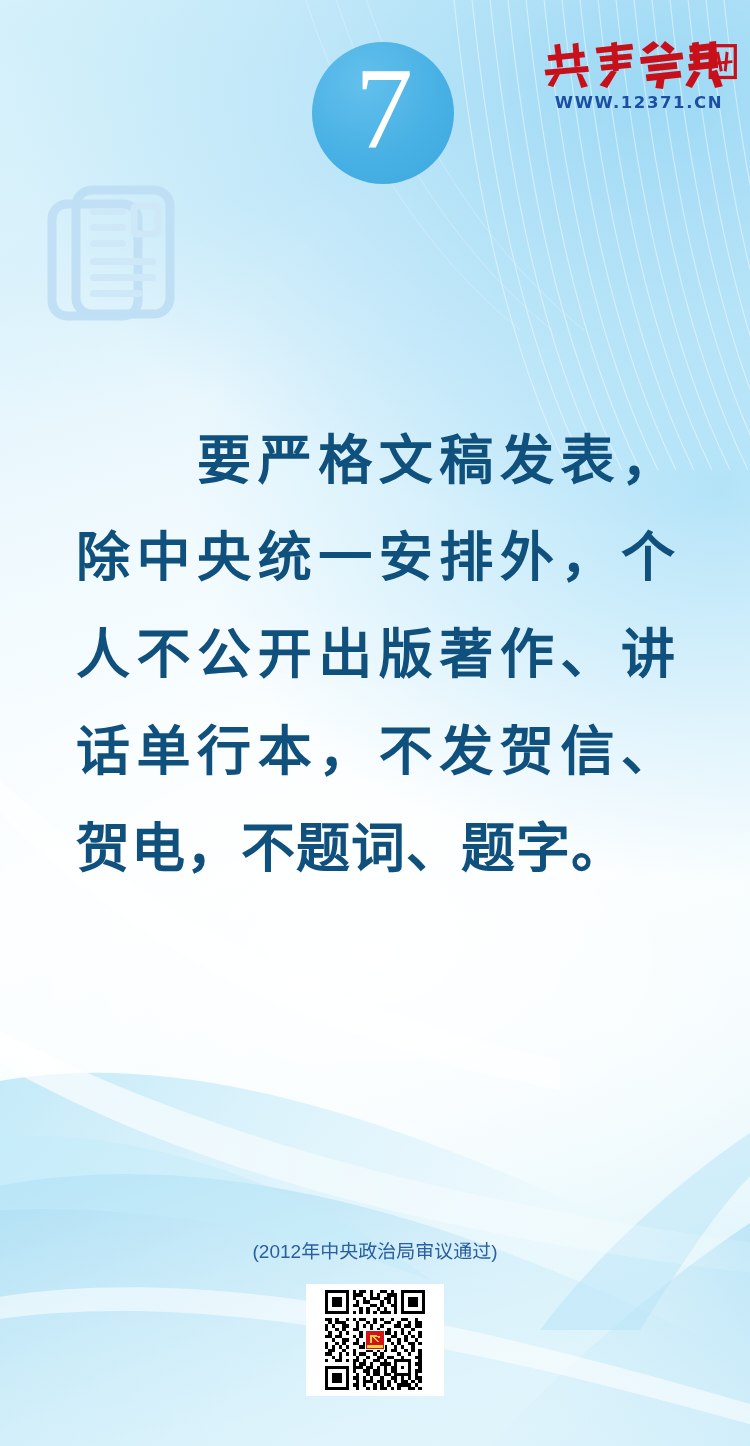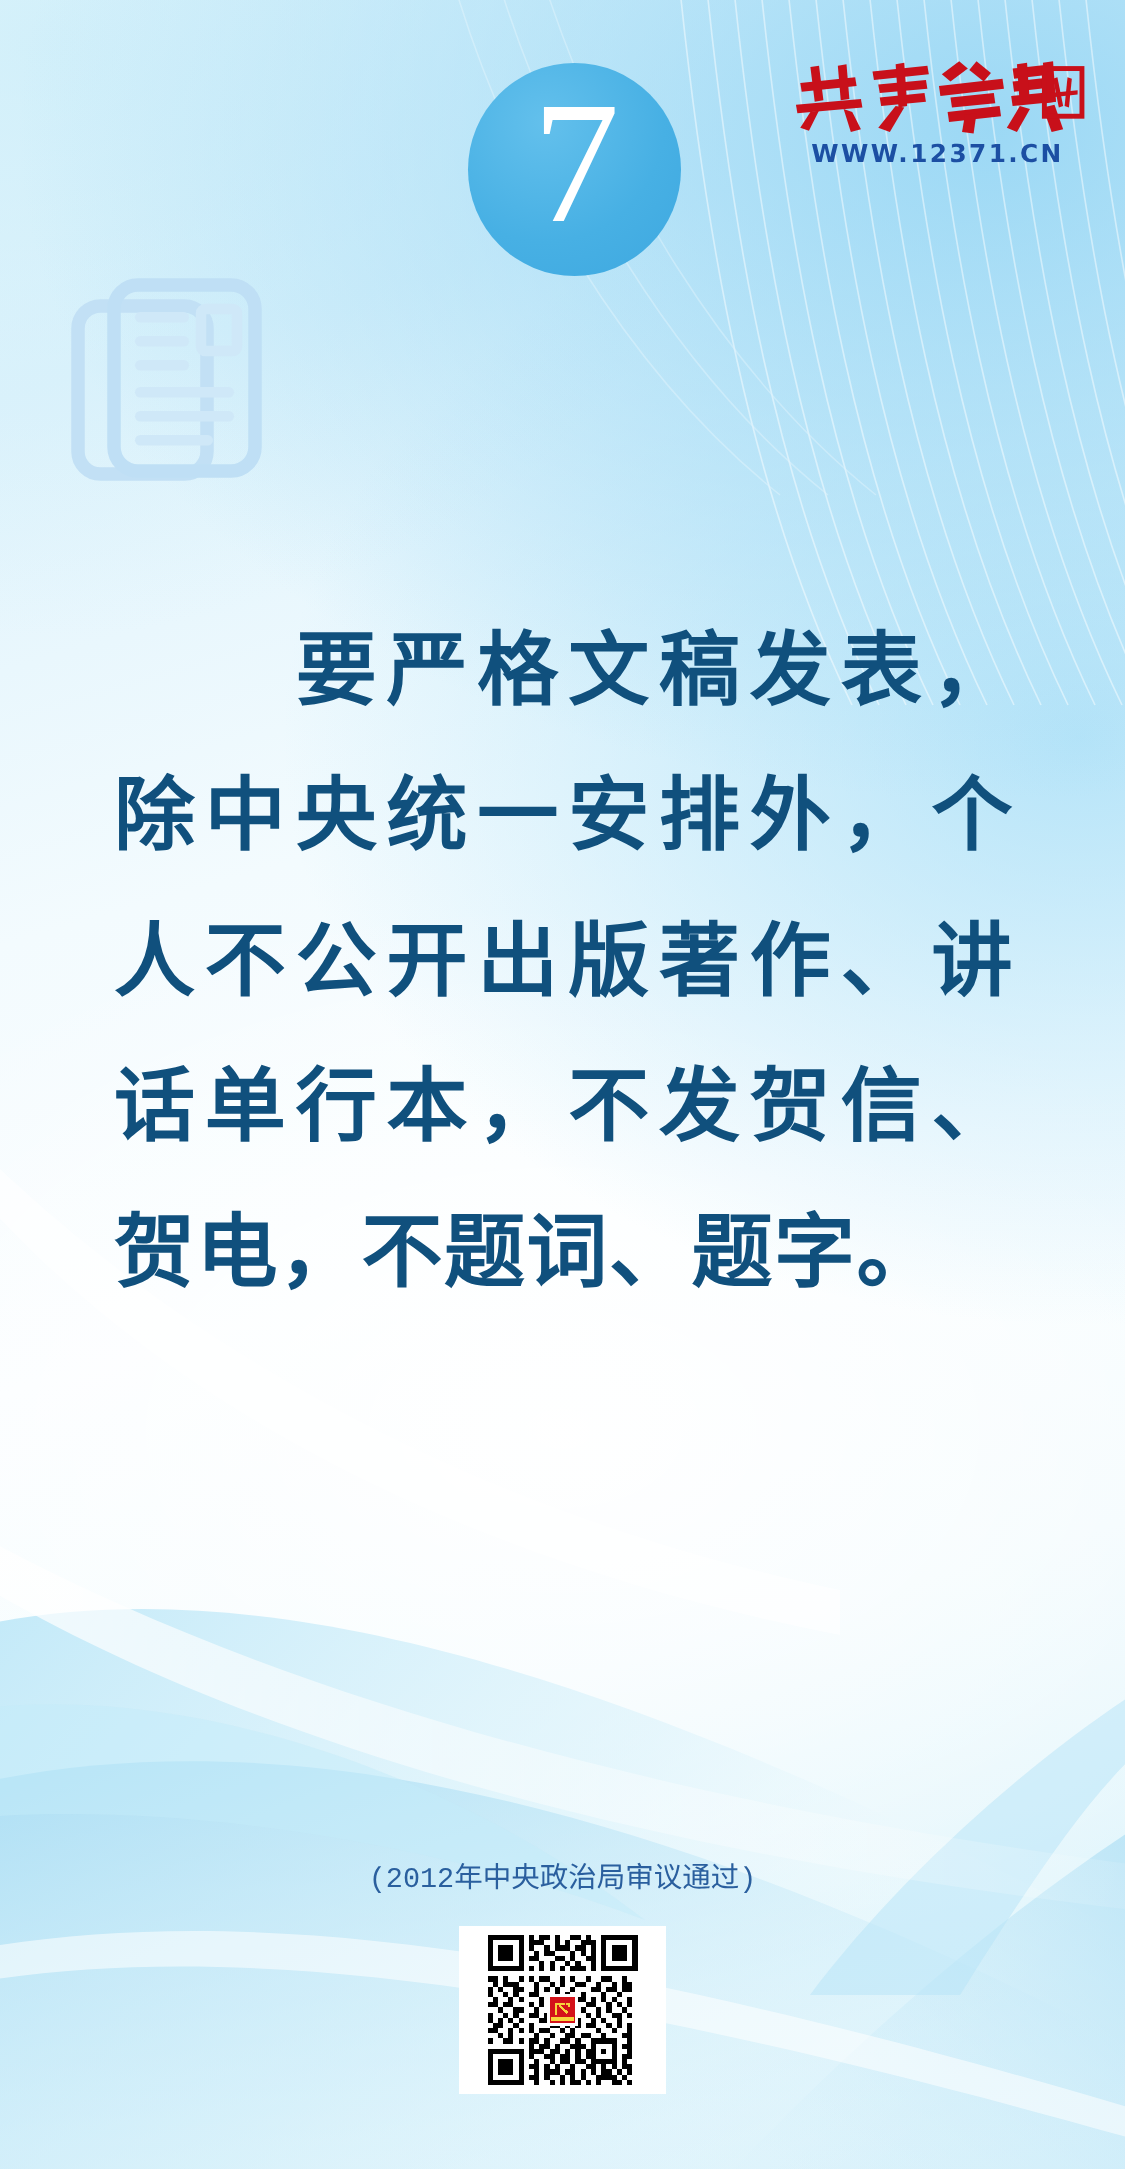--- a/index.html
+++ b/index.html
@@ -41,21 +41,21 @@
     font-size: 116px;
     line-height: 1;
     font-weight: 400;
     margin-top: -8px;
     font-family: "Liberation Serif", "DejaVu Serif", serif;
     letter-spacing: -2px;
   }
 
   .brand-logo {
     position: absolute;
-    right: 22px; top: 38px;
+    right: 8px; top: 38px;
     width: 206px;
     text-align: center;
   }
   .brand-mark {
     display: block;
     width: 100%;
     height: 52px;
   }
   .brand-url {
     display: block;
@@ -82,21 +82,21 @@
     font-weight: 700;
     letter-spacing: 4px;
     line-height: 1.08;
     text-shadow: 1px 1px 0 rgba(120,0,0,0.20);
     font-family: "DejaVu Sans", "Liberation Sans", sans-serif;
   }
 
   
   .body-copy {
     position: absolute;
-    left: 76px; top: 398px;
+    left: 76px; top: 412px;
     width: 600px;
     color: #10507d;
     font-size: 54px;
     font-weight: 700;
     line-height: 97px;
     letter-spacing: 1px;
     text-align: justify;
     text-align-last: left;
     font-family: "DejaVu Sans", "Liberation Sans", sans-serif;
   }
@@ -113,21 +113,21 @@
     letter-spacing: 0.2px;
     font-family: "DejaVu Serif", "Liberation Serif", serif;
   }
   .footer-sub {
     position: absolute;
     left: 0; right: 0; top: 1236px;
     text-align: center;
     color: #2a5f9e;
     font-size: 19px;
     font-weight: 400;
-    font-family: Liberation Mono, monospace;
+    font-family: Liberation Sans, sans-serif;
   }
 
   .qr-wrap {
     position: absolute;
     left: 306px; top: 1284px;
     width: 138px; height: 112px;
     background: #ffffff;
     padding: 4px;
     box-sizing: border-box;
     display: flex; align-items: center; justify-content: center;

